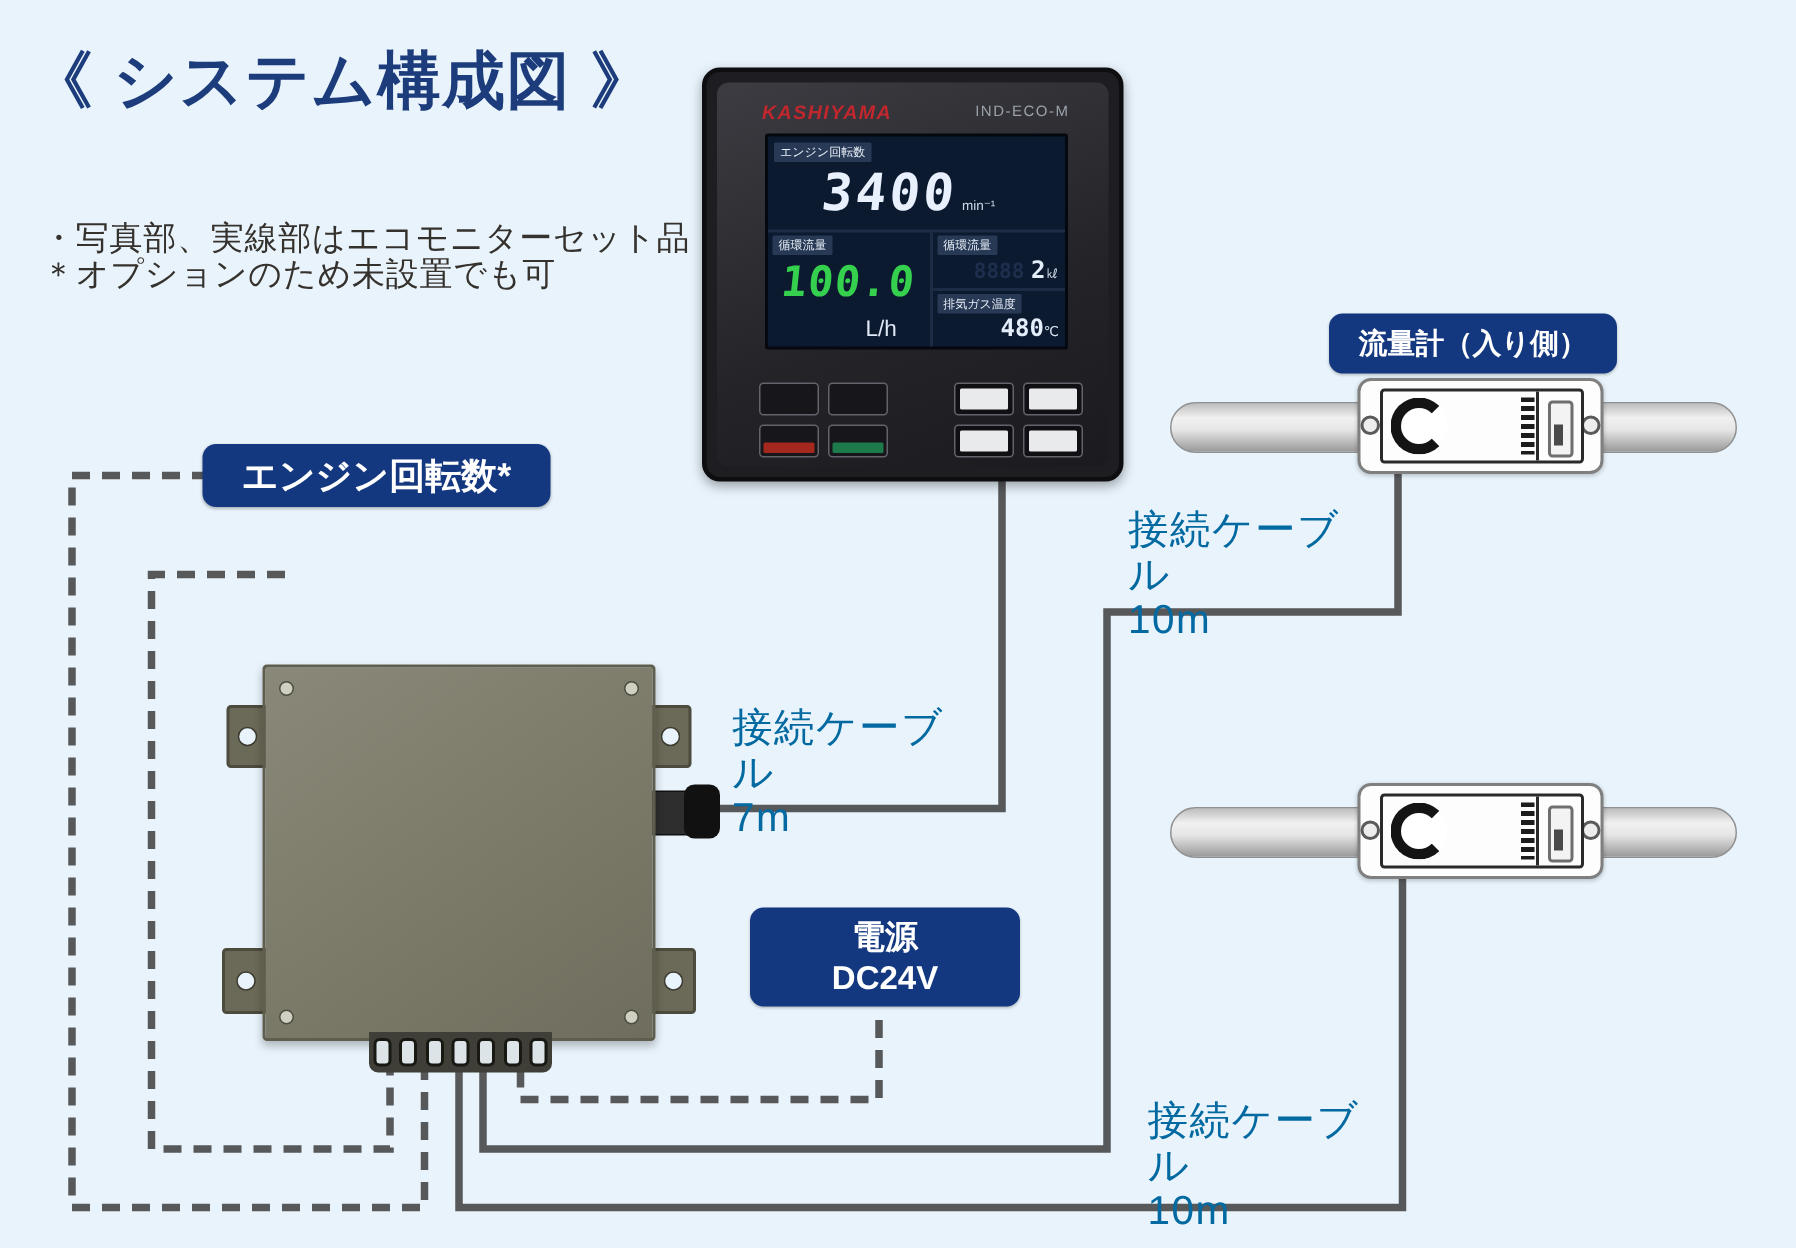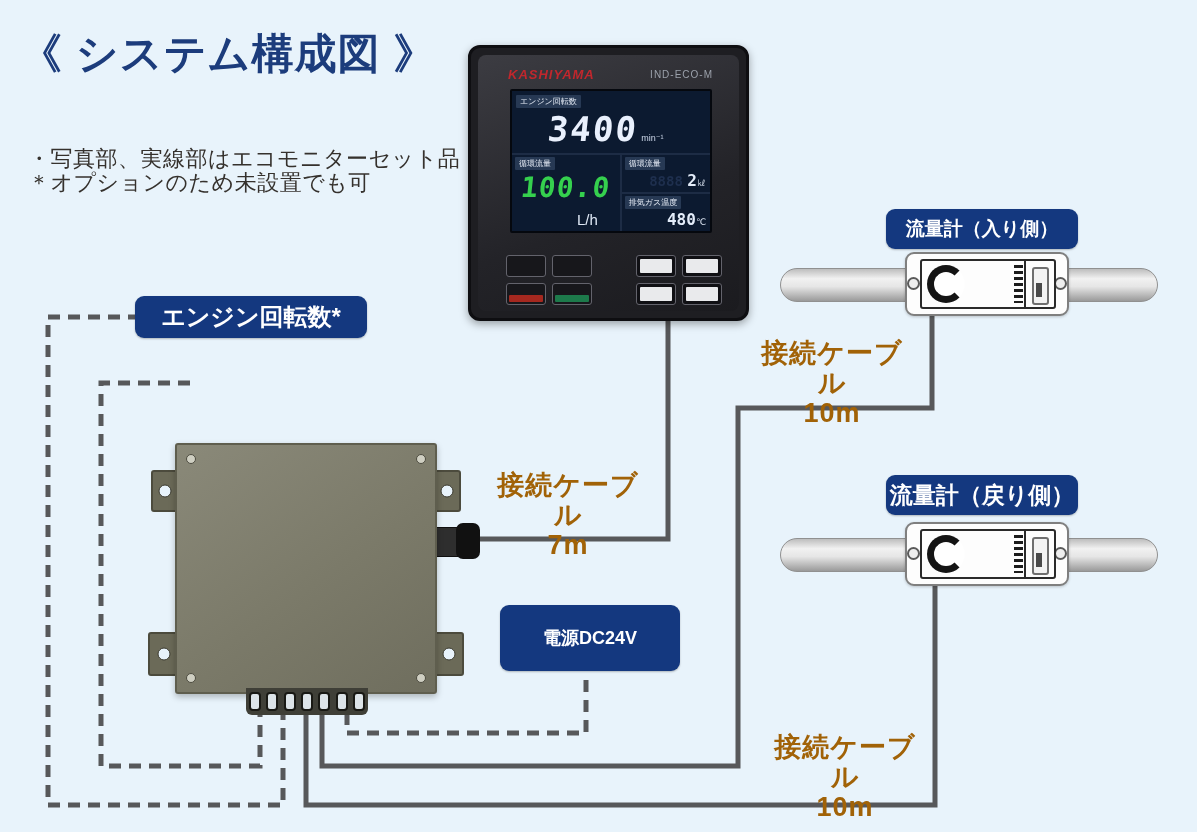--- a/index.html
+++ b/index.html
@@ -13,21 +13,21 @@
 
   
   svg.wiring{left:0;top:0;}
 
   
   .badge{background:#14387f;color:#fff;font-weight:bold;border-radius:9px;
          display:flex;align-items:center;justify-content:center;text-align:center;
          box-shadow:0 1px 2px rgba(0,0,0,.25);}
 
   
-  .cable-label{color:#a16207;font-size:27px;text-align:center;line-height:1.12;letter-spacing:1px;font-weight:bold;}
+  .cable-label{color:#0369a1;font-size:27px;text-align:left;line-height:1.12;letter-spacing:1px;}
 
   
   .monitor{left:468px;top:45px;width:275px;height:270px;background:#1e1e22;border-radius:12px;
            border:3px solid #0e0e11;box-shadow:0 3px 8px rgba(0,0,0,.35);}
   .monitor-face{position:absolute;left:7px;top:7px;right:7px;bottom:7px;border-radius:8px;
                 background:linear-gradient(160deg,#3c3c42,#232328 60%,#1b1b1f);}
   .m-brand{position:absolute;left:30px;top:12px;color:#c1272d;font-weight:bold;font-style:italic;
            font-size:13px;letter-spacing:1px;}
   .m-model{position:absolute;right:26px;top:14px;color:#9ba1ab;font-size:10px;letter-spacing:1px;}
   .screen{position:absolute;left:32px;top:34px;width:198px;height:140px;background:#0c1a30;
@@ -220,24 +220,23 @@
     <span class="mscrew l"></span>
     <span class="mscrew r"></span>
     <div class="inner">
       <span class="gauge"></span>
       <span class="pbox">
           <span class="bars"></span>
         </span>
       <span class="connector"></span>
     </div>
   </div>
-  <div class="abs badge" style="left:886px;top:475px;width:192px;height:40px;font-size:23px;">流量計（戻り側）</div>
 
   <div class="abs badge" style="left:135px;top:296px;width:232px;height:42px;font-size:24px;">エンジン回転数*</div>
-  <div class="abs badge" style="left:500px;top:605px;width:180px;height:66px;font-size:18px;flex-direction:row;line-height:1.25;">
+  <div class="abs badge" style="left:500px;top:605px;width:180px;height:66px;font-size:22px;flex-direction:column;line-height:1.25;">
     <span>電源</span>
     <span>DC24V</span>
   </div>
 
   <div class="abs cable-label" style="left:488px;top:470px;width:160px;">
     <div>接続ケーブル</div>
     <div>7m</div>
   </div>
   <div class="abs cable-label" style="left:752px;top:338px;width:160px;">
     <div>接続ケーブル</div>

